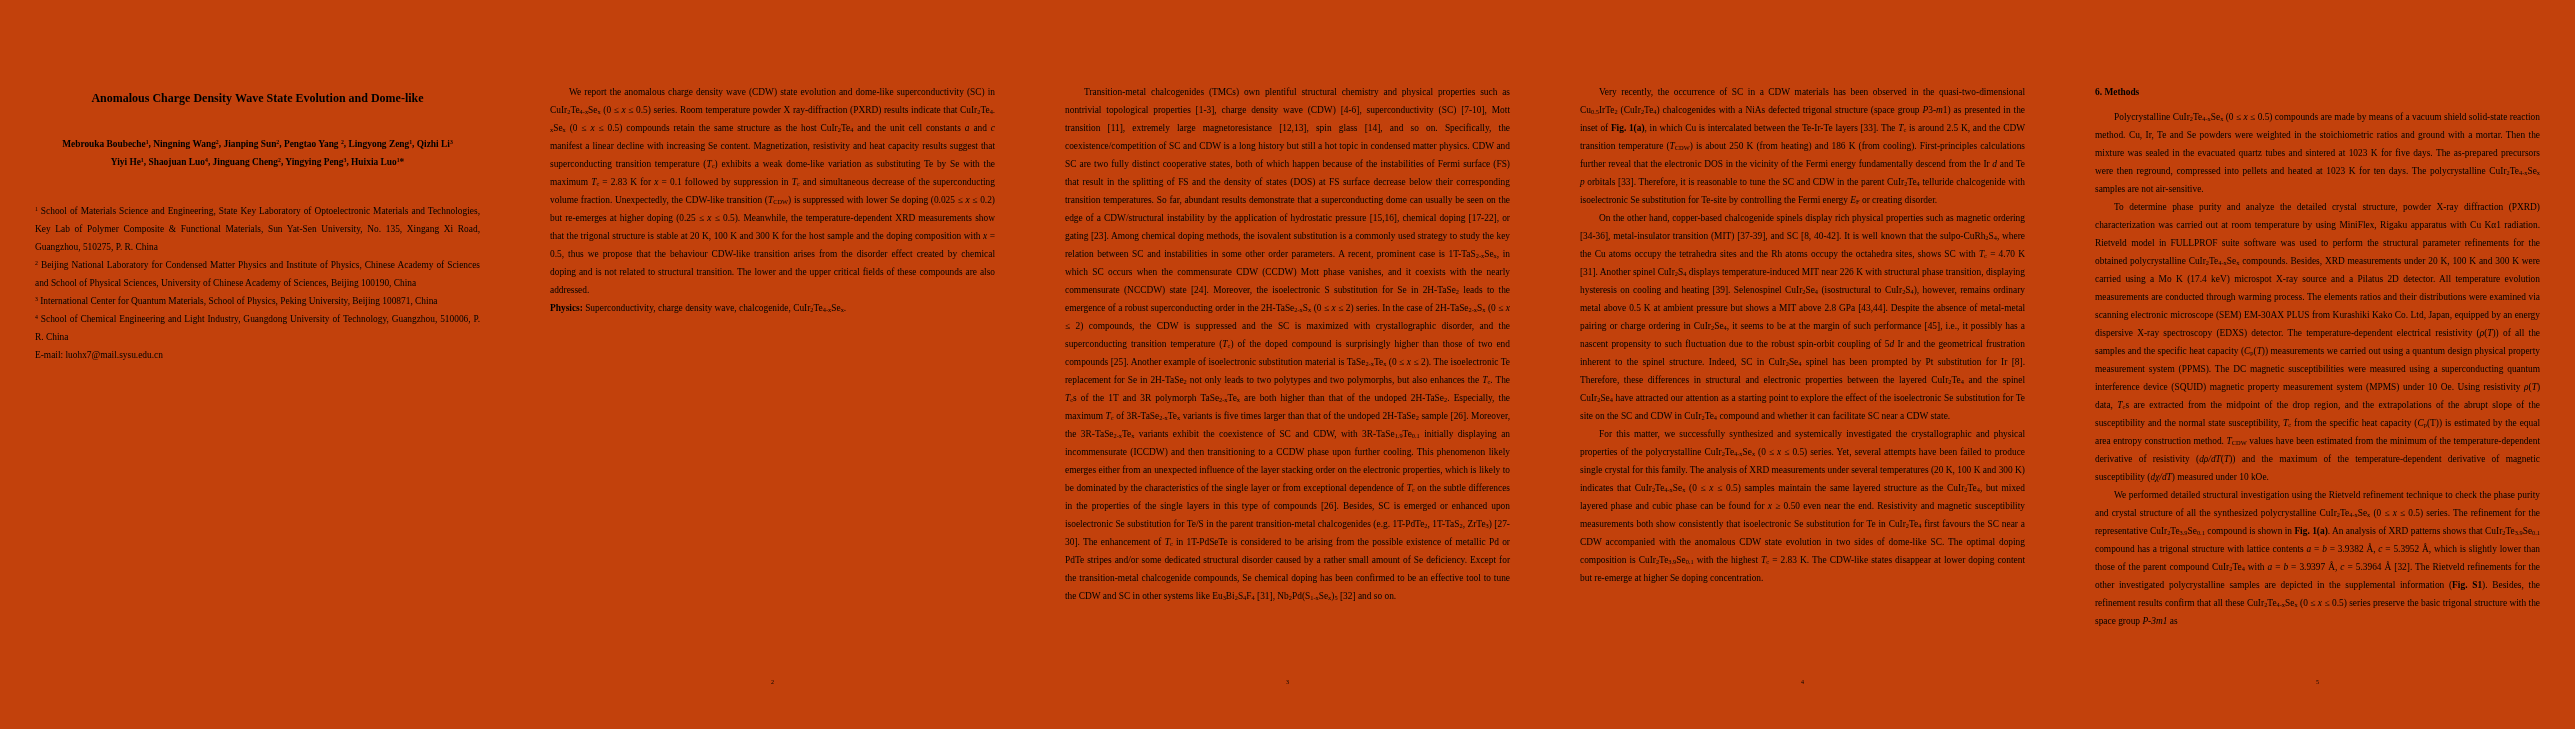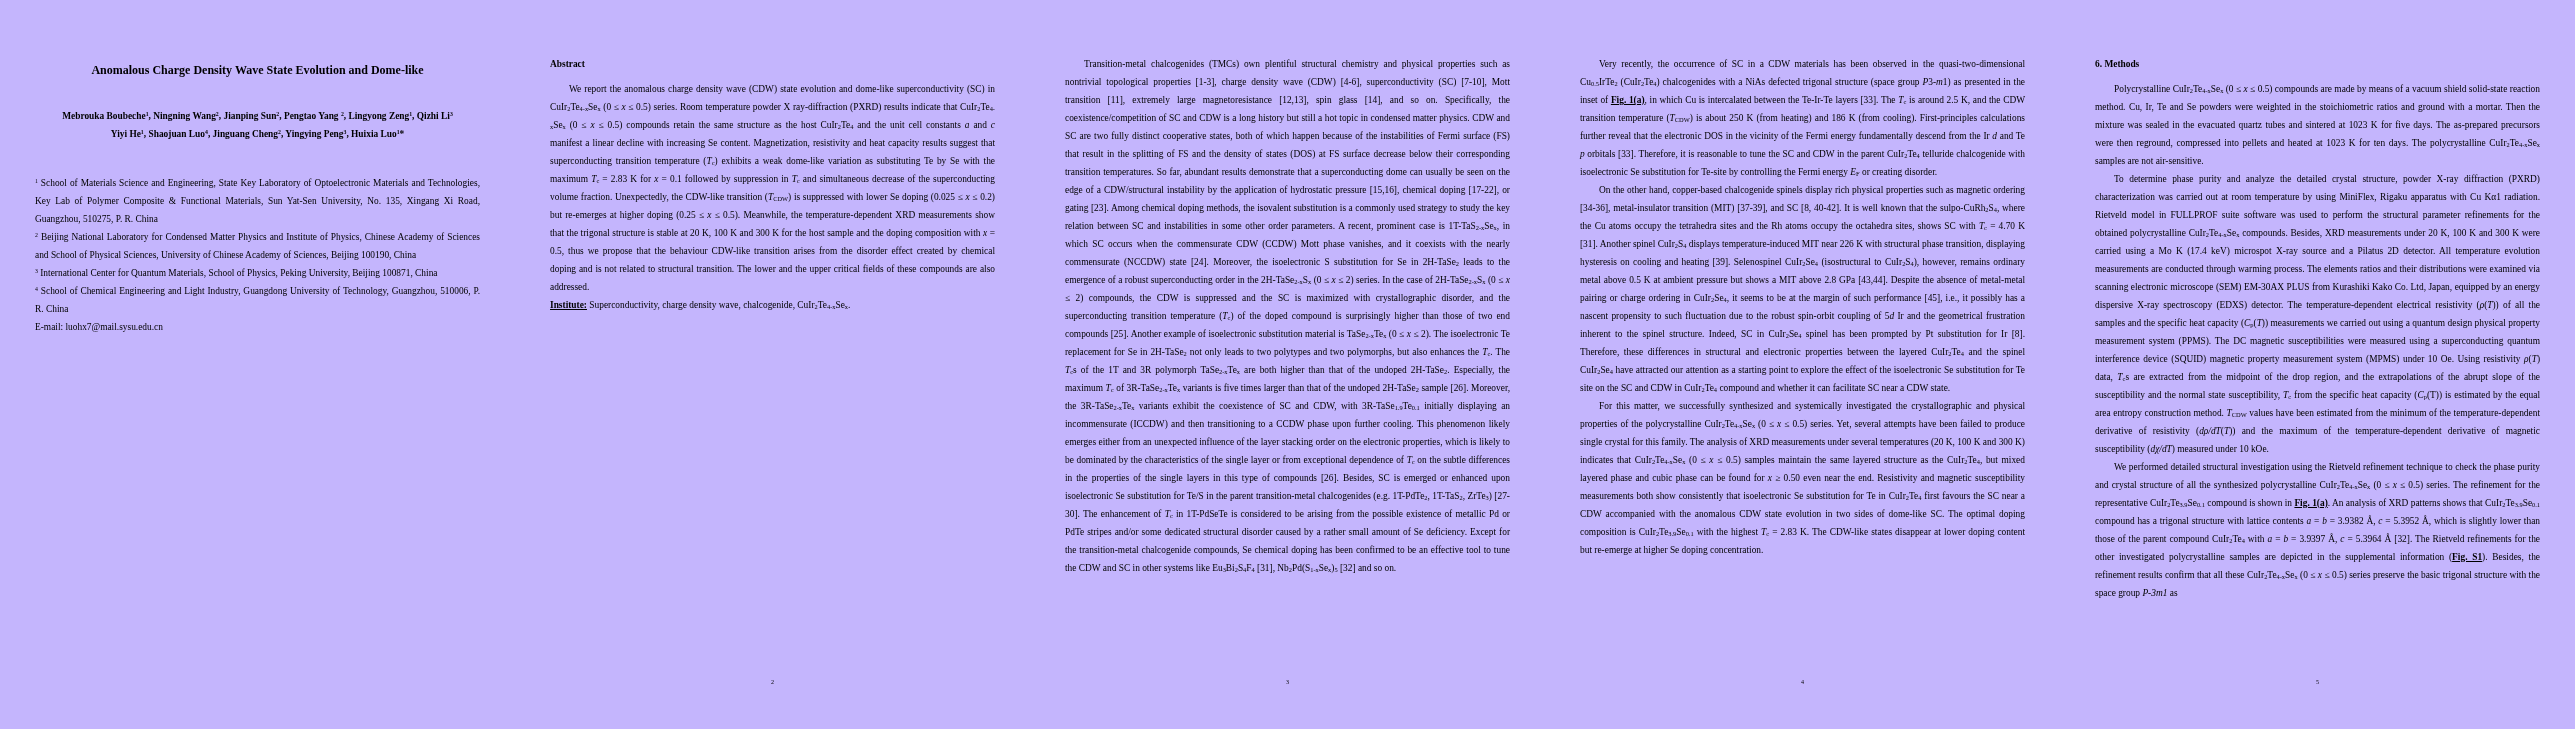--- a/index.html
+++ b/index.html
@@ -1,39 +1,39 @@
 <!DOCTYPE html>
 <html style="font-size:9.7px"><head>
 <meta charset="utf-8">
 <style>
   html,body{margin:0;padding:0;background:#ffffff;}
   body{width:2576px;height:729px;overflow:hidden;color:#000;
        font-family:"Liberation Serif","DejaVu Serif",serif;}
   .doc{display:flex;flex-direction:row;width:2576px;height:729px;background:#ffffff;}
   .page{flex:0 0 515px;width:515px;height:729px;box-sizing:border-box;
-        padding:55px 35px 0 35px;position:relative;overflow:hidden;background:#c4b5fd;}
+        padding:83px 35px 0 35px;position:relative;overflow:hidden;background:#c2410c;}
   
   .title-block{margin-top:3.6px;}
   .title-line{font-size:12px;line-height:23px;font-weight:700;text-align:center;}
   .authors-block{margin-top:25px;}
   .authors-line{font-size:9.4px;line-height:18px;font-weight:700;text-align:center;}
   .affiliations{margin-top:31px;}
   .aff{margin:0;font-size:9.4px;line-height:18px;text-align:justify;}
   
   .body-text p{margin:0;font-size:9.4px;line-height:18px;text-align:justify;}
   .para{text-indent:19px;}
   .heading{font-weight:700;text-align:left;}
   .body-text .heading{margin-bottom:6.7px;}
   .body-text .heading:not(:first-child){margin-top:8.5px;}
   .keywords{margin-top:6.7px;}
   .page-num{position:absolute;bottom:43px;left:0;width:100%;text-align:center;
             font-size:6px;line-height:7.3px;}
   sub{font-size:68%;line-height:0;vertical-align:-0.22em;}
   sup{font-size:62%;line-height:0;vertical-align:0.6em;}
-  i{font-style:italic;} b{font-weight:700;text-decoration:underline;}
+  i{font-style:italic;} b{font-weight:700;}
 </style>
 </head>
 <body>
 
 <main class="doc">
     <section class="page">
       <header class="title-block">
         <div class="title-line">Anomalous Charge Density Wave State Evolution and Dome-like</div>
       </header>
       <div class="authors-block">
@@ -43,23 +43,22 @@
       <div class="affiliations">
         <p class="aff"><sup>1</sup> School of Materials Science and Engineering, State Key Laboratory of Optoelectronic Materials and Technologies, Key Lab of Polymer Composite &amp; Functional Materials, Sun Yat-Sen University, No. 135, Xingang Xi Road, Guangzhou, 510275, P. R. China</p>
         <p class="aff"><sup>2</sup> Beijing National Laboratory for Condensed Matter Physics and Institute of Physics, Chinese Academy of Sciences and School of Physical Sciences, University of Chinese Academy of Sciences, Beijing 100190, China</p>
         <p class="aff"><sup>3</sup> International Center for Quantum Materials, School of Physics, Peking University, Beijing 100871, China</p>
         <p class="aff"><sup>4</sup> School of Chemical Engineering and Light Industry, Guangdong University of Technology, Guangzhou, 510006, P. R. China</p>
         <p class="aff">E-mail: luohx7@mail.sysu.edu.cn</p>
       </div>
     </section>
     <section class="page">
       <div class="body-text">
-        <p class="heading">Abstract</p>
         <p class="para">We report the anomalous charge density wave (CDW) state evolution and dome-like superconductivity (SC) in CuIr<sub>2</sub>Te<sub>4-x</sub>Se<sub>x</sub> (0 ≤ <i>x</i> ≤ 0.5) series. Room temperature powder X ray-diffraction (PXRD) results indicate that CuIr<sub>2</sub>Te<sub>4-x</sub>Se<sub>x</sub> (0 ≤ <i>x</i> ≤ 0.5) compounds retain the same structure as the host CuIr<sub>2</sub>Te<sub>4</sub> and the unit cell constants <i>a</i> and <i>c</i> manifest a linear decline with increasing Se content. Magnetization, resistivity and heat capacity results suggest that superconducting transition temperature (<i>T</i><sub>c</sub>) exhibits a weak dome-like variation as substituting Te by Se with the maximum <i>T</i><sub>c</sub> = 2.83 K for <i>x</i> = 0.1 followed by suppression in <i>T</i><sub>c</sub> and simultaneous decrease of the superconducting volume fraction. Unexpectedly, the CDW-like transition (<i>T</i><sub>CDW</sub>) is suppressed with lower Se doping (0.025 ≤ <i>x</i> ≤ 0.2) but re-emerges at higher doping (0.25 ≤ <i>x</i> ≤ 0.5). Meanwhile, the temperature-dependent XRD measurements show that the trigonal structure is stable at 20 K, 100 K and 300 K for the host sample and the doping composition with <i>x</i> = 0.5, thus we propose that the behaviour CDW-like transition arises from the disorder effect created by chemical doping and is not related to structural transition. The lower and the upper critical fields of these compounds are also addressed.</p>
-        <p class="keywords"><b>Institute:</b> Superconductivity, charge density wave, chalcogenide, CuIr<sub>2</sub>Te<sub>4-x</sub>Se<sub>x</sub>.</p>
+        <p class="keywords"><b>Physics:</b> Superconductivity, charge density wave, chalcogenide, CuIr<sub>2</sub>Te<sub>4-x</sub>Se<sub>x</sub>.</p>
       </div>
       <div class="page-num">2</div>
     </section>
     <section class="page">
       <div class="body-text">
         <p class="para">Transition-metal chalcogenides (TMCs) own plentiful structural chemistry and physical properties such as nontrivial topological properties [1-3], charge density wave (CDW) [4-6], superconductivity (SC) [7-10], Mott transition [11], extremely large magnetoresistance [12,13], spin glass [14], and so on. Specifically, the coexistence/competition of SC and CDW is a long history but still a hot topic in condensed matter physics. CDW and SC are two fully distinct cooperative states, both of which happen because of the instabilities of Fermi surface (FS) that result in the splitting of FS and the density of states (DOS) at FS surface decrease below their corresponding transition temperatures. So far, abundant results demonstrate that a superconducting dome can usually be seen on the edge of a CDW/structural instability by the application of hydrostatic pressure [15,16], chemical doping [17-22], or gating [23]. Among chemical doping methods, the isovalent substitution is a commonly used strategy to study the key relation between SC and instabilities in some other order parameters. A recent, prominent case is 1T-TaS<sub>2-x</sub>Se<sub>x</sub>, in which SC occurs when the commensurate CDW (CCDW) Mott phase vanishes, and it coexists with the nearly commensurate (NCCDW) state [24]. Moreover, the isoelectronic S substitution for Se in 2H-TaSe<sub>2</sub> leads to the emergence of a robust superconducting order in the 2H-TaSe<sub>2-x</sub>S<sub>x</sub> (0 ≤ <i>x</i> ≤ 2) series. In the case of 2H-TaSe<sub>2-x</sub>S<sub>x</sub> (0 ≤ <i>x</i> ≤ 2) compounds, the CDW is suppressed and the SC is maximized with crystallographic disorder, and the superconducting transition temperature (<i>T</i><sub>c</sub>) of the doped compound is surprisingly higher than those of two end compounds [25]. Another example of isoelectronic substitution material is TaSe<sub>2-x</sub>Te<sub>x</sub> (0 ≤ <i>x</i> ≤ 2). The isoelectronic Te replacement for Se in 2H-TaSe<sub>2</sub> not only leads to two polytypes and two polymorphs, but also enhances the <i>T</i><sub>c</sub>. The <i>T</i><sub>c</sub>s of the 1T and 3R polymorph TaSe<sub>2-x</sub>Te<sub>x</sub> are both higher than that of the undoped 2H-TaSe<sub>2</sub>. Especially, the maximum <i>T</i><sub>c</sub> of 3R-TaSe<sub>2-x</sub>Te<sub>x</sub> variants is five times larger than that of the undoped 2H-TaSe<sub>2</sub> sample [26]. Moreover, the 3R-TaSe<sub>2-x</sub>Te<sub>x</sub> variants exhibit the coexistence of SC and CDW, with 3R-TaSe<sub>1.9</sub>Te<sub>0.1</sub> initially displaying an incommensurate (ICCDW) and then transitioning to a CCDW phase upon further cooling. This phenomenon likely emerges either from an unexpected influence of the layer stacking order on the electronic properties, which is likely to be dominated by the characteristics of the single layer or from exceptional dependence of <i>T</i><sub>c</sub> on the subtle differences in the properties of the single layers in this type of compounds [26]. Besides, SC is emerged or enhanced upon isoelectronic Se substitution for Te/S in the parent transition-metal chalcogenides (e.g. 1T-PdTe<sub>2</sub>, 1T-TaS<sub>2</sub>, ZrTe<sub>3</sub>) [27-30]. The enhancement of <i>T</i><sub>c</sub> in 1T-PdSeTe is considered to be arising from the possible existence of metallic Pd or PdTe stripes and/or some dedicated structural disorder caused by a rather small amount of Se deficiency. Except for the transition-metal chalcogenide compounds, Se chemical doping has been confirmed to be an effective tool to tune the CDW and SC in other systems like Eu<sub>3</sub>Bi<sub>2</sub>S<sub>4</sub>F<sub>4</sub> [31], Nb<sub>2</sub>Pd(S<sub>1-x</sub>Se<sub>x</sub>)<sub>5</sub> [32] and so on.</p>
       </div>
       <div class="page-num">3</div>
     </section>
     <section class="page">

